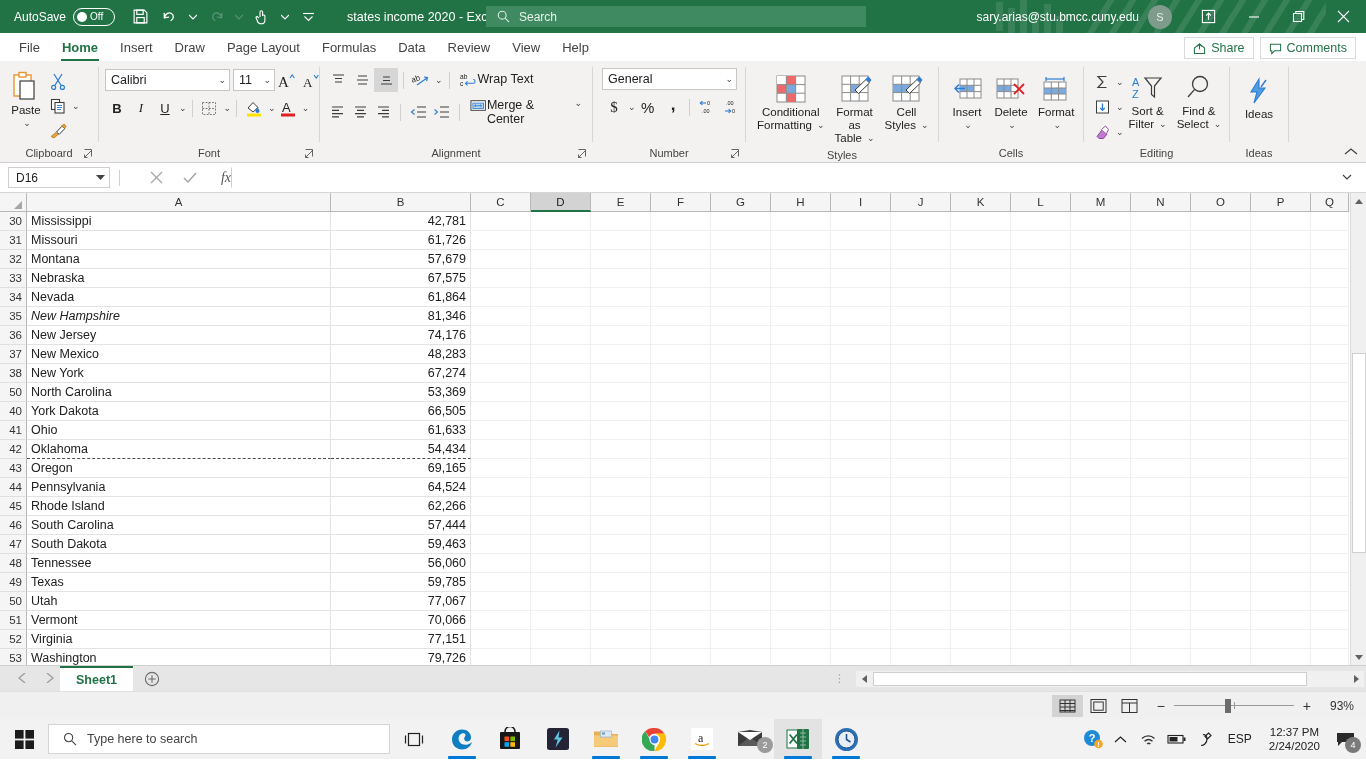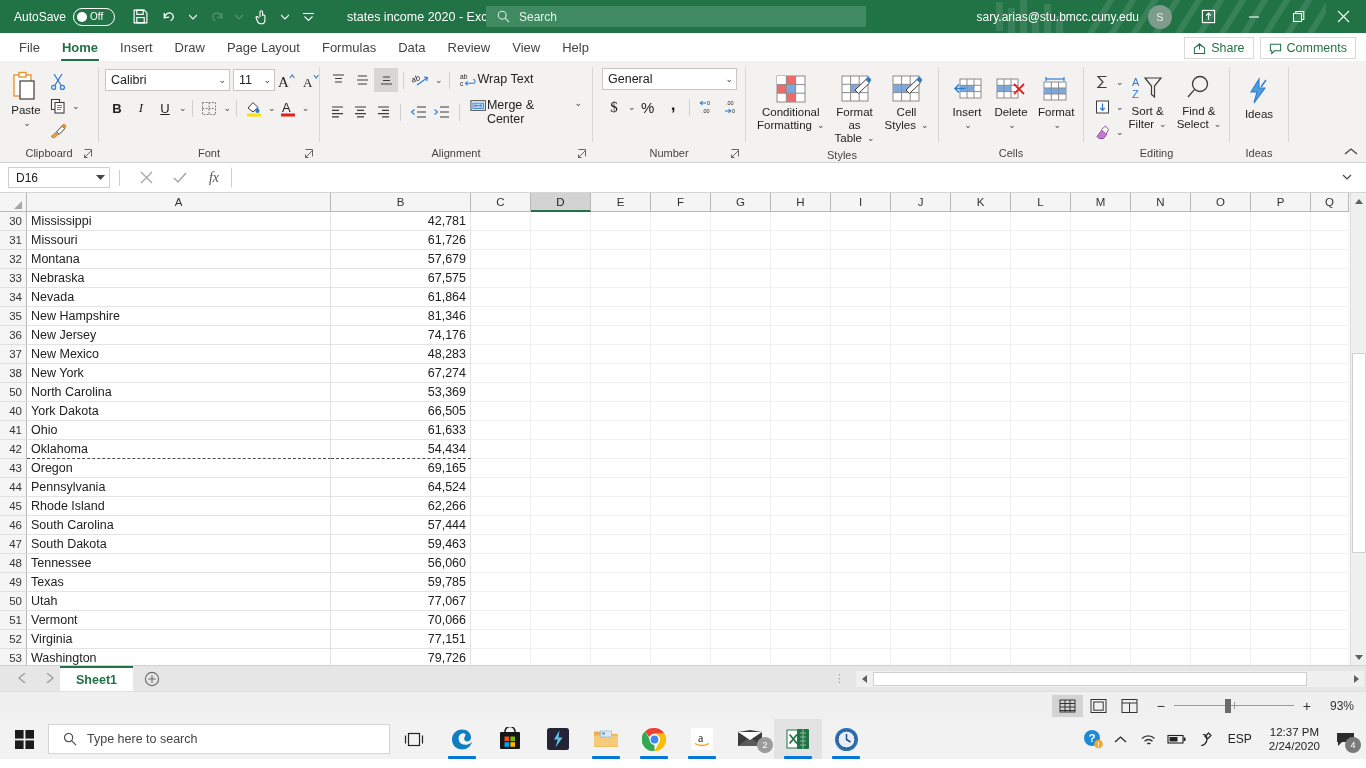--- a/index.html
+++ b/index.html
@@ -102,21 +102,21 @@
   .collapse-rib { position:absolute; right:8px; bottom:3px; color:#444; }
 
   
   .formulabar { height:30px; background:#fff; display:flex; align-items:center; padding:0 8px; gap:0; border-bottom:1px solid #d6d6d6;}
   .namebox {
     width:102px; height:21px; border:1px solid #d0cece; display:flex; align-items:center;
     padding:0 4px 0 7px; font-size:12px;
   }
   .namebox .fld-val { flex:1; }
   .fb-sep { width:1px; height:16px; background:#d0cece; margin:0 9px; }
-  .fb-ico { width:34px; height:21px; display:flex; align-items:center; justify-content:center; color:#a6a6a6;}
+  .fb-ico { width:34px; height:21px; display:flex; align-items:center; justify-content:flex-end; color:#a6a6a6;}
   .fb-input { flex:1; height:21px; border:1px solid transparent; border-left:1px solid #d0cece; padding-left:8px; font-size:12.5px; display:flex; align-items:center;}
   .fb-expand { width:22px; display:flex; align-items:center; justify-content:center; color:#444;}
 
   
   .gridwrap { position:relative; height:472px; display:flex; flex-direction:column; background:#fff;}
   .colhdr { display:flex; height:19px; background:#f5f5f5; }
   .corner {
     width:27px; min-width:27px; border-right:1px solid #b8b8b8; border-bottom:1px solid #b8b8b8;
     background:#f5f5f5; position:relative;
   }
@@ -977,21 +977,21 @@
           <div class="cell empty" style="width: 60px;"></div>
           <div class="cell empty" style="width: 60px;"></div>
           <div class="cell empty" style="width: 60px;"></div>
           <div class="cell empty" style="width: 60px;"></div>
           <div class="cell empty" style="width: 60px;"></div>
           <div class="cell empty" style="width: 60px;"></div>
           <div class="cell empty" style="width: 38px;"></div>
         </div>
         <div class="grow">
           <div class="rh">35</div>
-          <div class="cell txt" style="width: 304px;">New Hampshire</div>
+          <div class="cell txt" style="width: 304px; font-style: italic;">New Hampshire</div>
           <div class="cell num" style="width: 140px;">81,346</div>
           <div class="cell empty" style="width: 60px;"></div>
           <div class="cell empty" style="width: 60px;"></div>
           <div class="cell empty" style="width: 60px;"></div>
           <div class="cell empty" style="width: 60px;"></div>
           <div class="cell empty" style="width: 60px;"></div>
           <div class="cell empty" style="width: 60px;"></div>
           <div class="cell empty" style="width: 60px;"></div>
           <div class="cell empty" style="width: 60px;"></div>
           <div class="cell empty" style="width: 60px;"></div>

